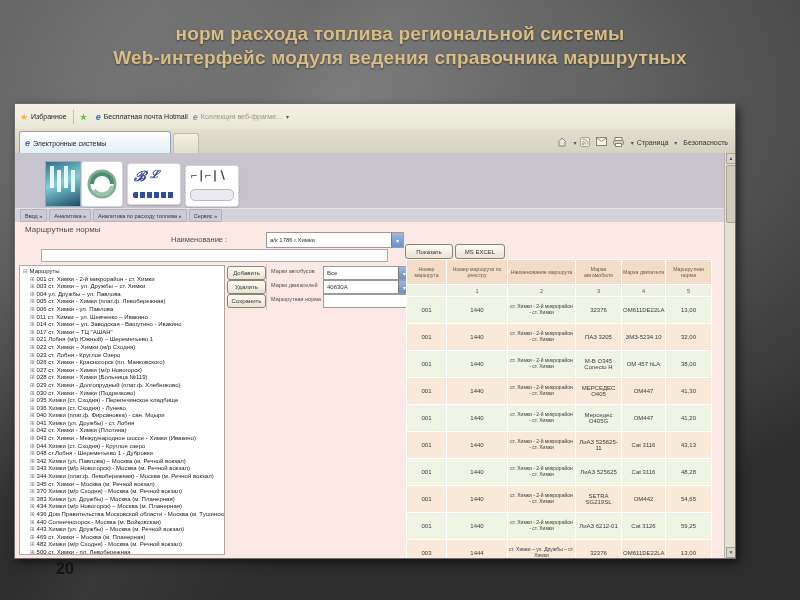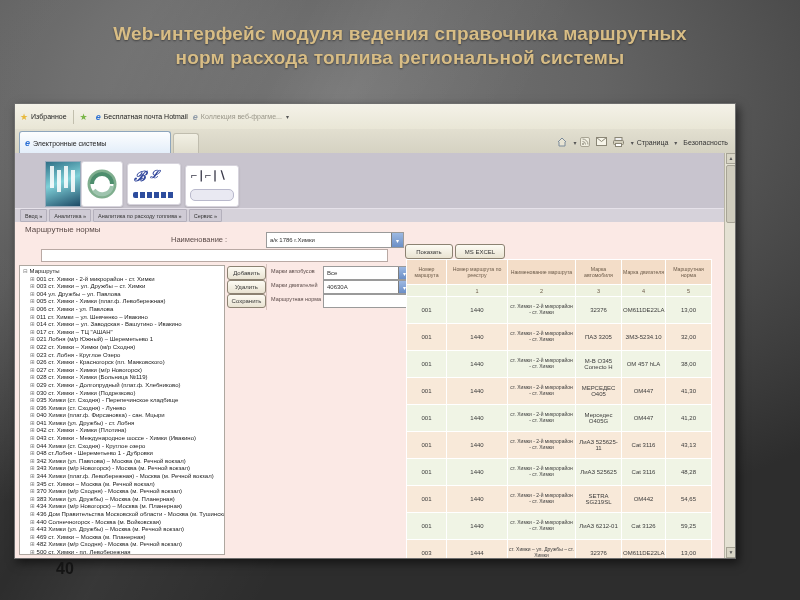--- a/index.html
+++ b/index.html
@@ -103,22 +103,22 @@
   tr.g td{background:#f0f4e5;}
   tr.p td{background:#f8e9d9;}
   td.c{font-size:6px;color:#3c3c3c;height:24px;}
   td.name{font-size:5px;line-height:5.9px;color:#3c3c3c;}
 </style>
 </head>
 <body>
 
 <div class="slide">
   <div class="slide-title">
+    <div>норм расхода топлива региональной системы</div>
     <div>Web-интерфейс модуля ведения справочника маршрутных</div>
-    <div>норм расхода топлива региональной системы</div>
   </div>
 
   <div class="window">
 
     <div class="favbar">
       <span class="star">★</span>
       <span class="fav-link">Избранное</span>
       <span class="sep"></span>
       <span class="star green">★</span>
       <span class="ie-e">e</span>
@@ -386,14 +386,14 @@
       </div>
     </div>
 
     <div class="vscroll">
       <div class="varrow" style="top:0">▲</div>
       <div class="vthumb"></div>
       <div class="varrow" style="bottom:0">▼</div>
     </div>
   </div>
 
-  <div class="page-num">40</div>
+  <div class="page-num">20</div>
 </div>
 
 </body></html>

